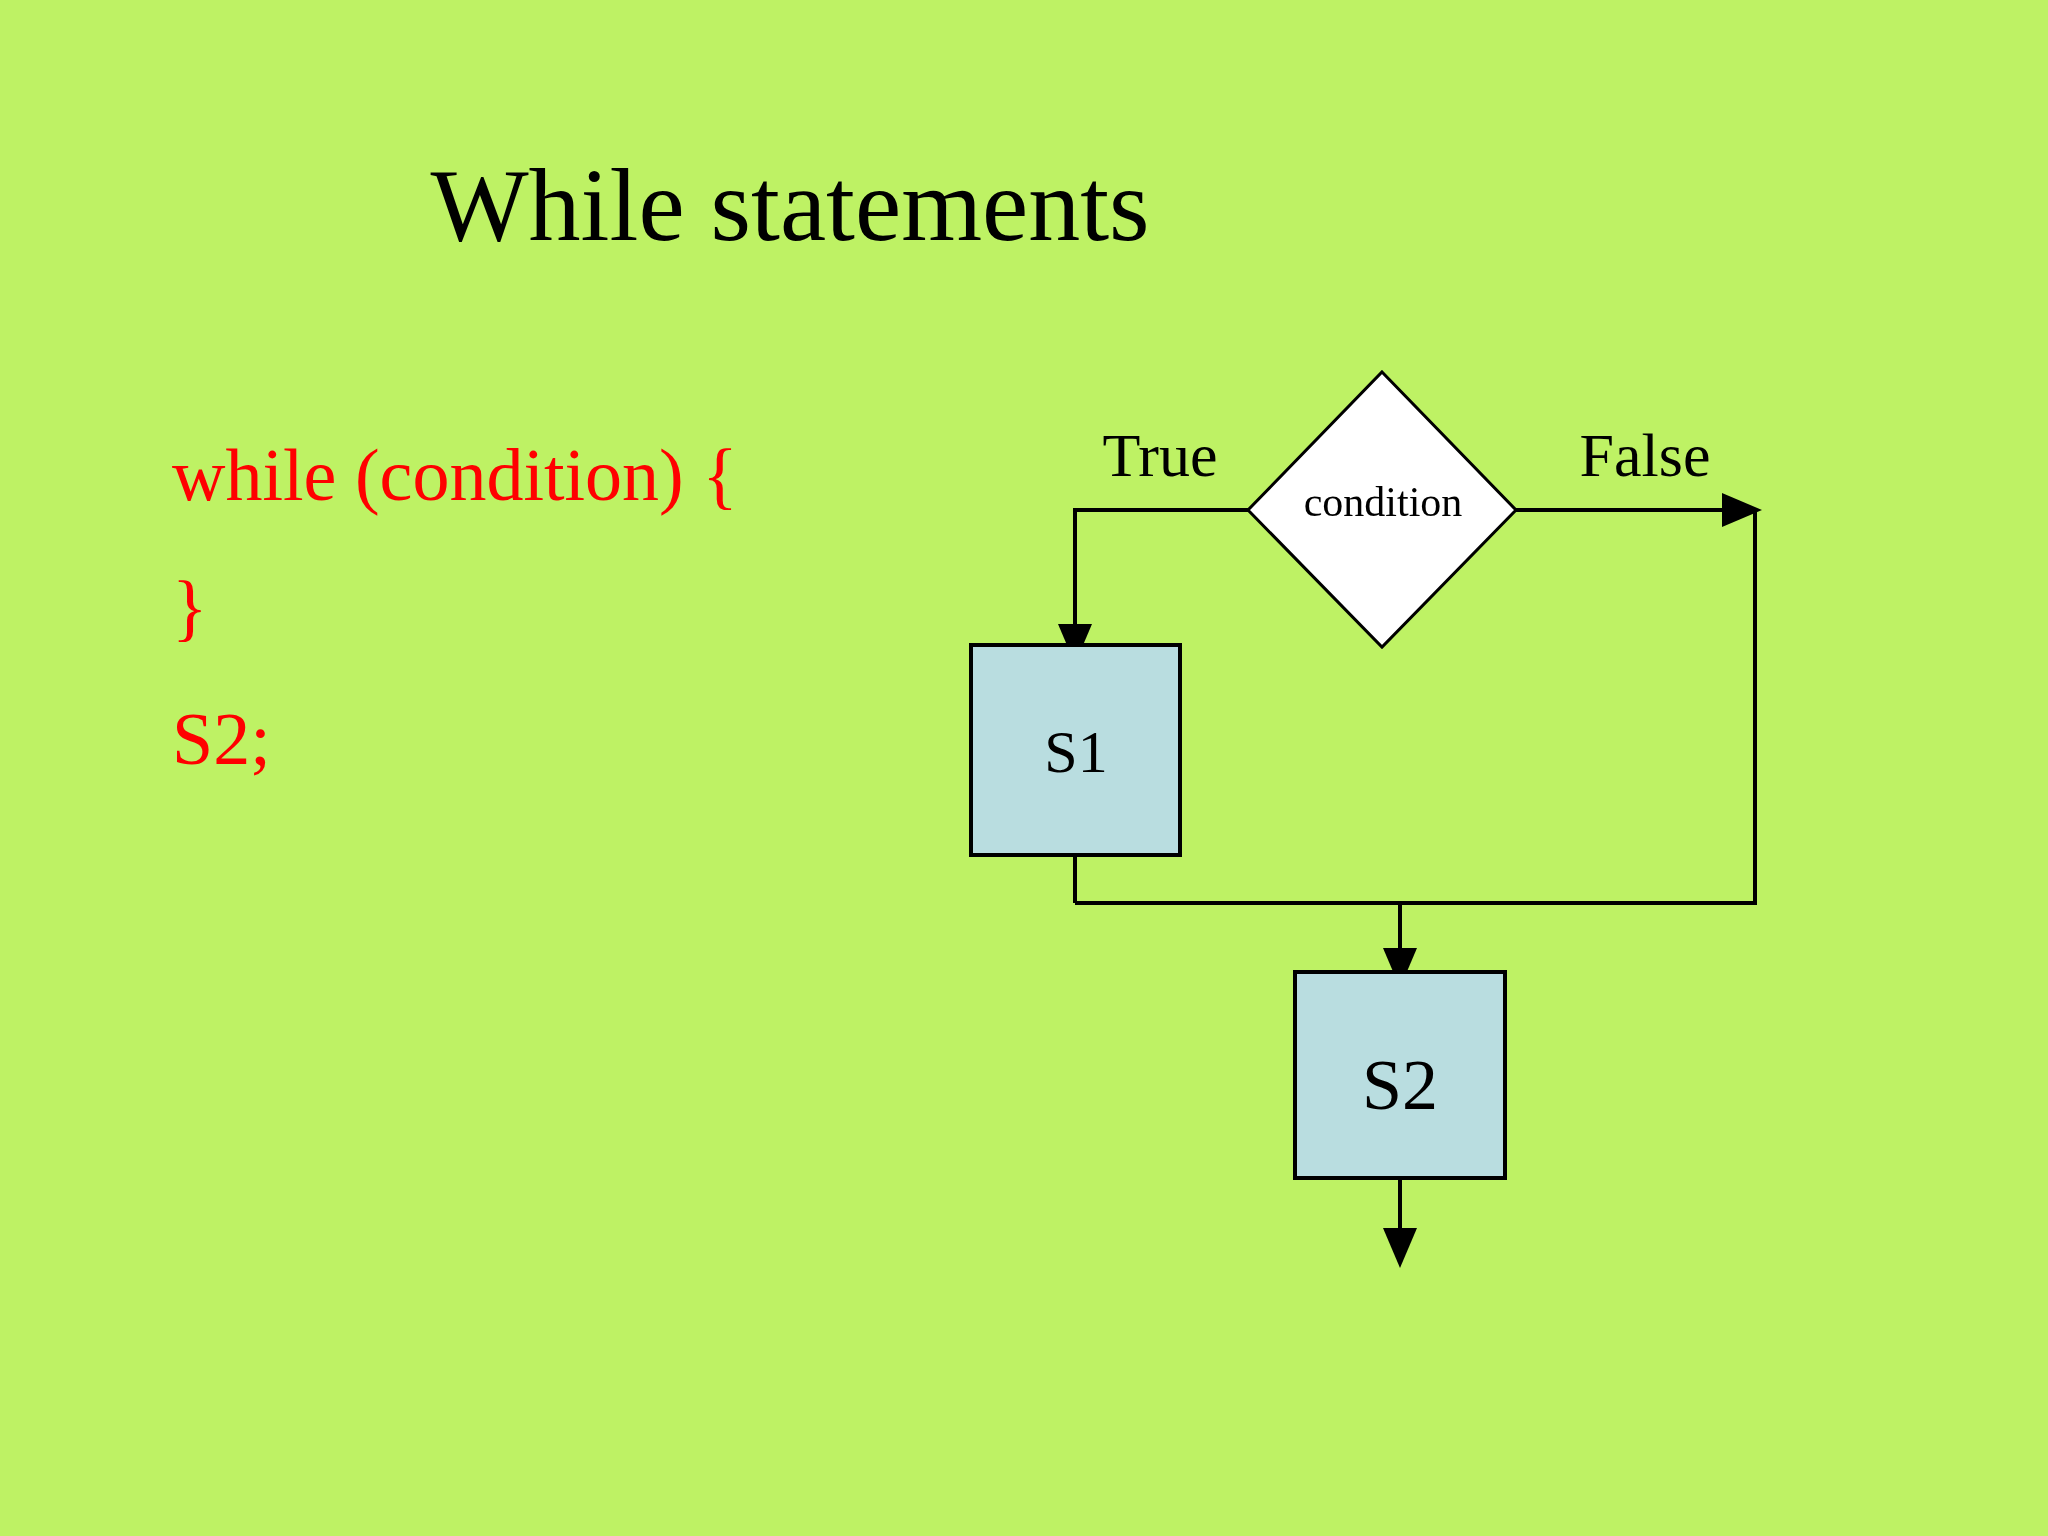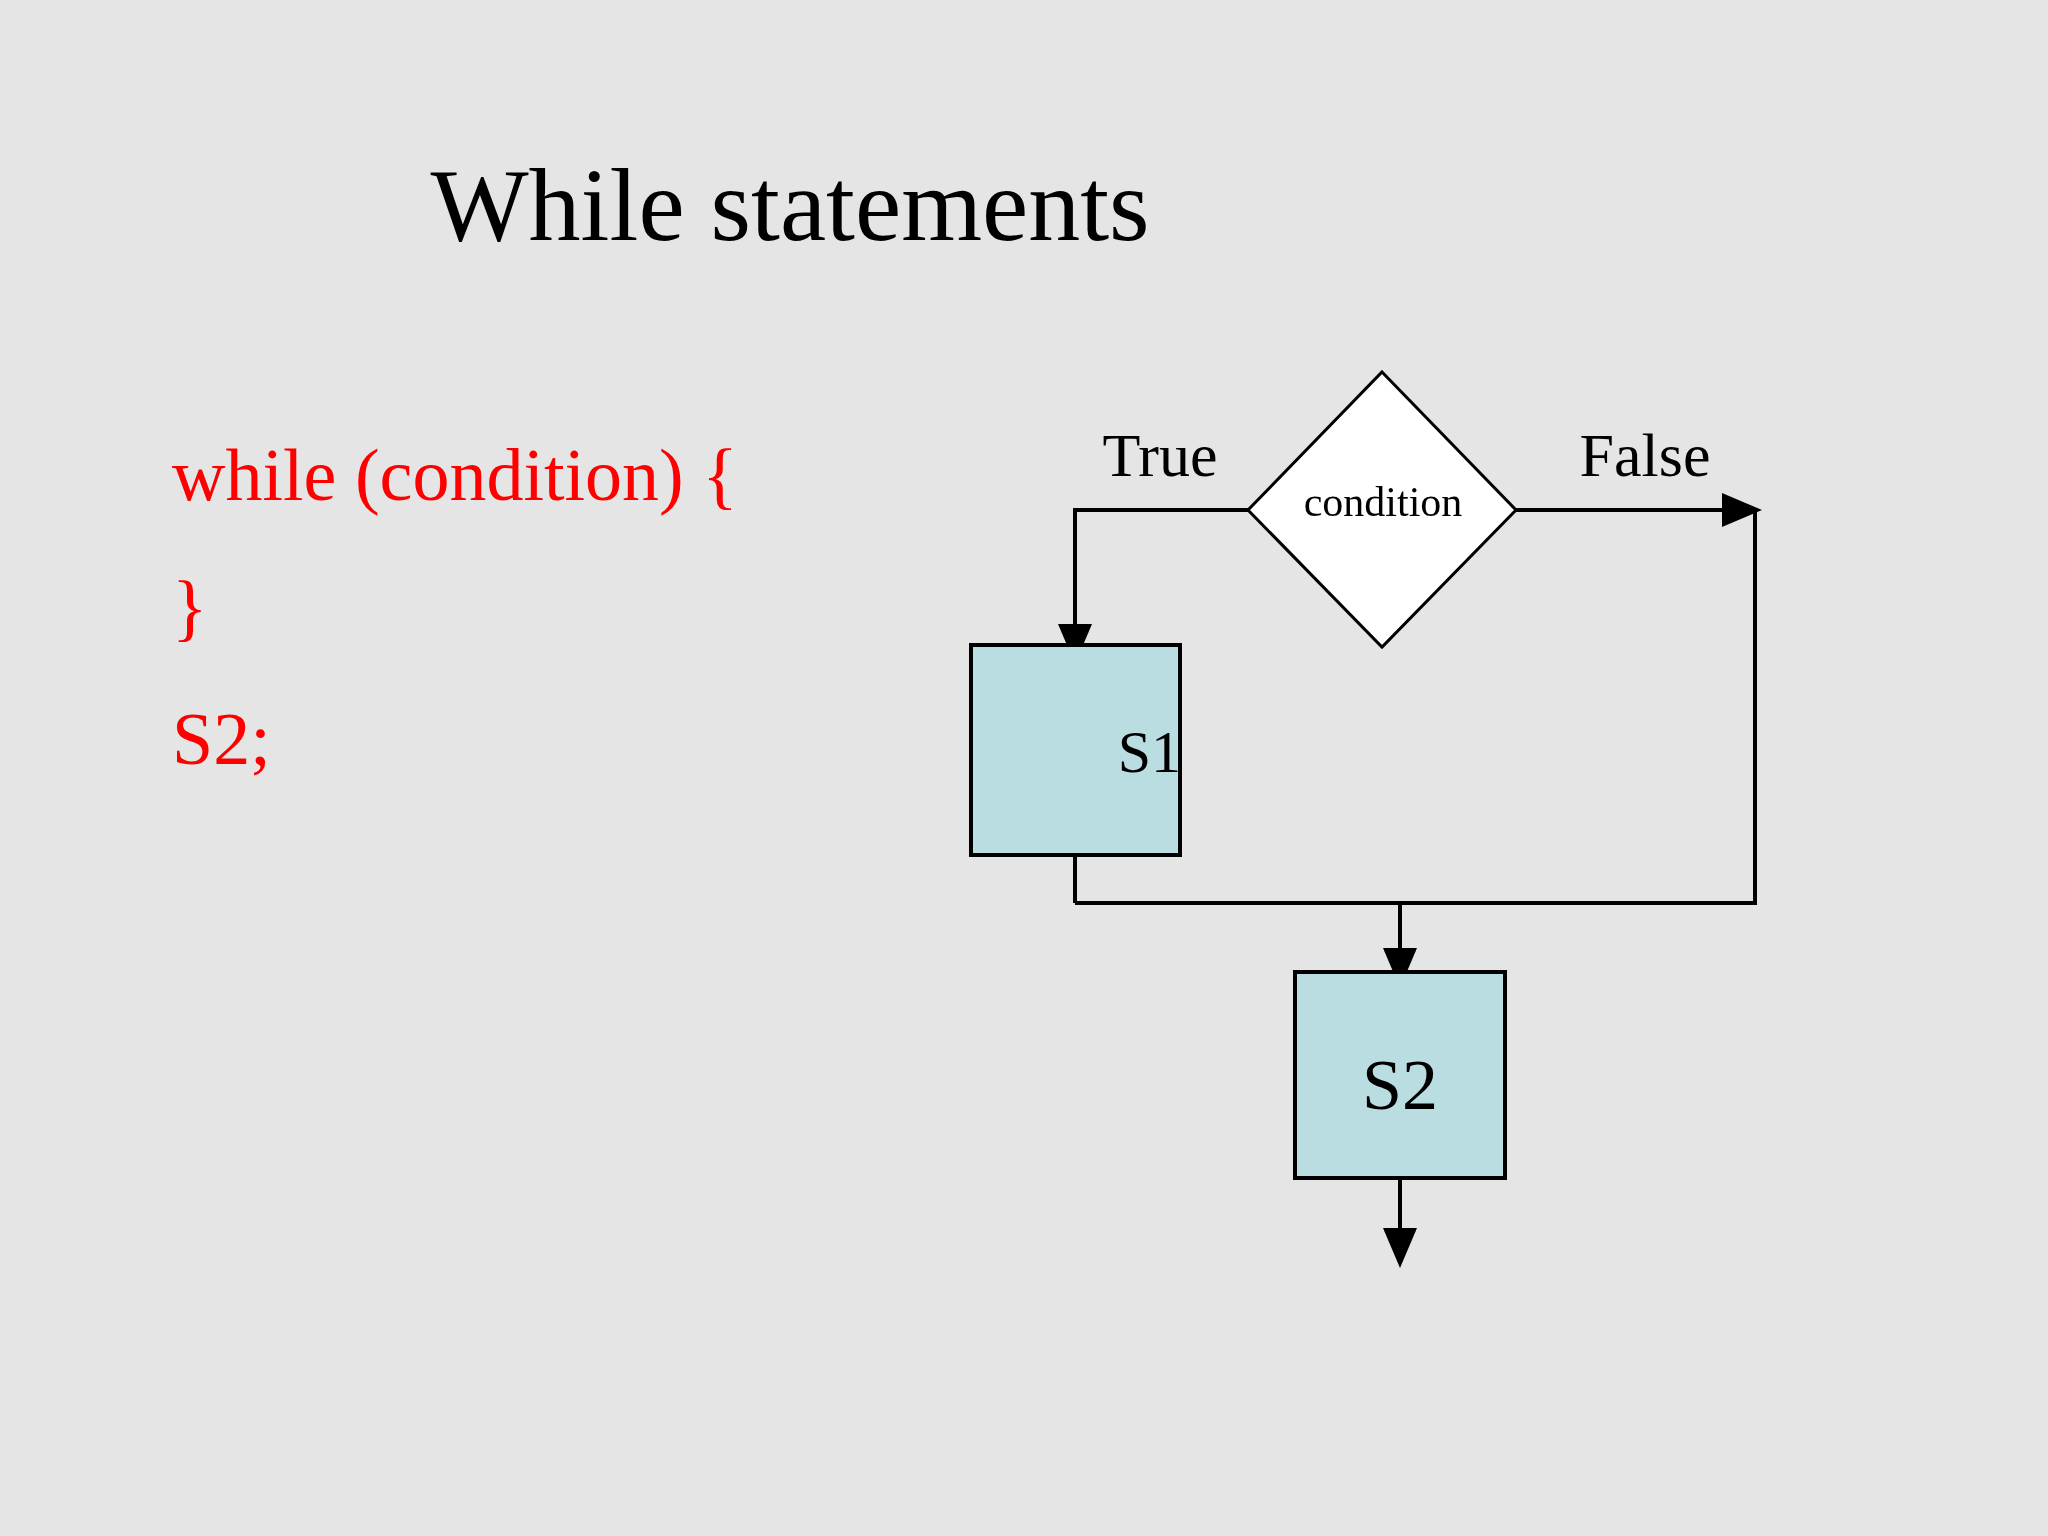--- a/index.html
+++ b/index.html
@@ -4,21 +4,21 @@
 <style>
   html, body {
     margin: 0;
     padding: 0;
     background: #ffffff;
   }
   #slide {
     position: relative;
     width: 2048px;
     height: 1536px;
-    background: #e5e5e5;
+    background: #bef264;
     overflow: hidden;
     font-family: "Liberation Serif", "DejaVu Serif", serif;
   }
 
   
   #slide-title {
     position: absolute;
     left: 0;
     top: 150px;
     width: 1580px;
@@ -106,21 +106,20 @@
     left: 1252px;
     top: 478px;
     width: 262px;
     font-size: 42px;
   }
   #label-s1 {
     left: 971px;
     top: 718px;
     width: 210px;
     font-size: 60px;
-    text-align: right;
   }
   #label-s2 {
     left: 1295px;
     top: 1044px;
     width: 210px;
     font-size: 72px;
   }
 </style>
 </head>
 <body>

